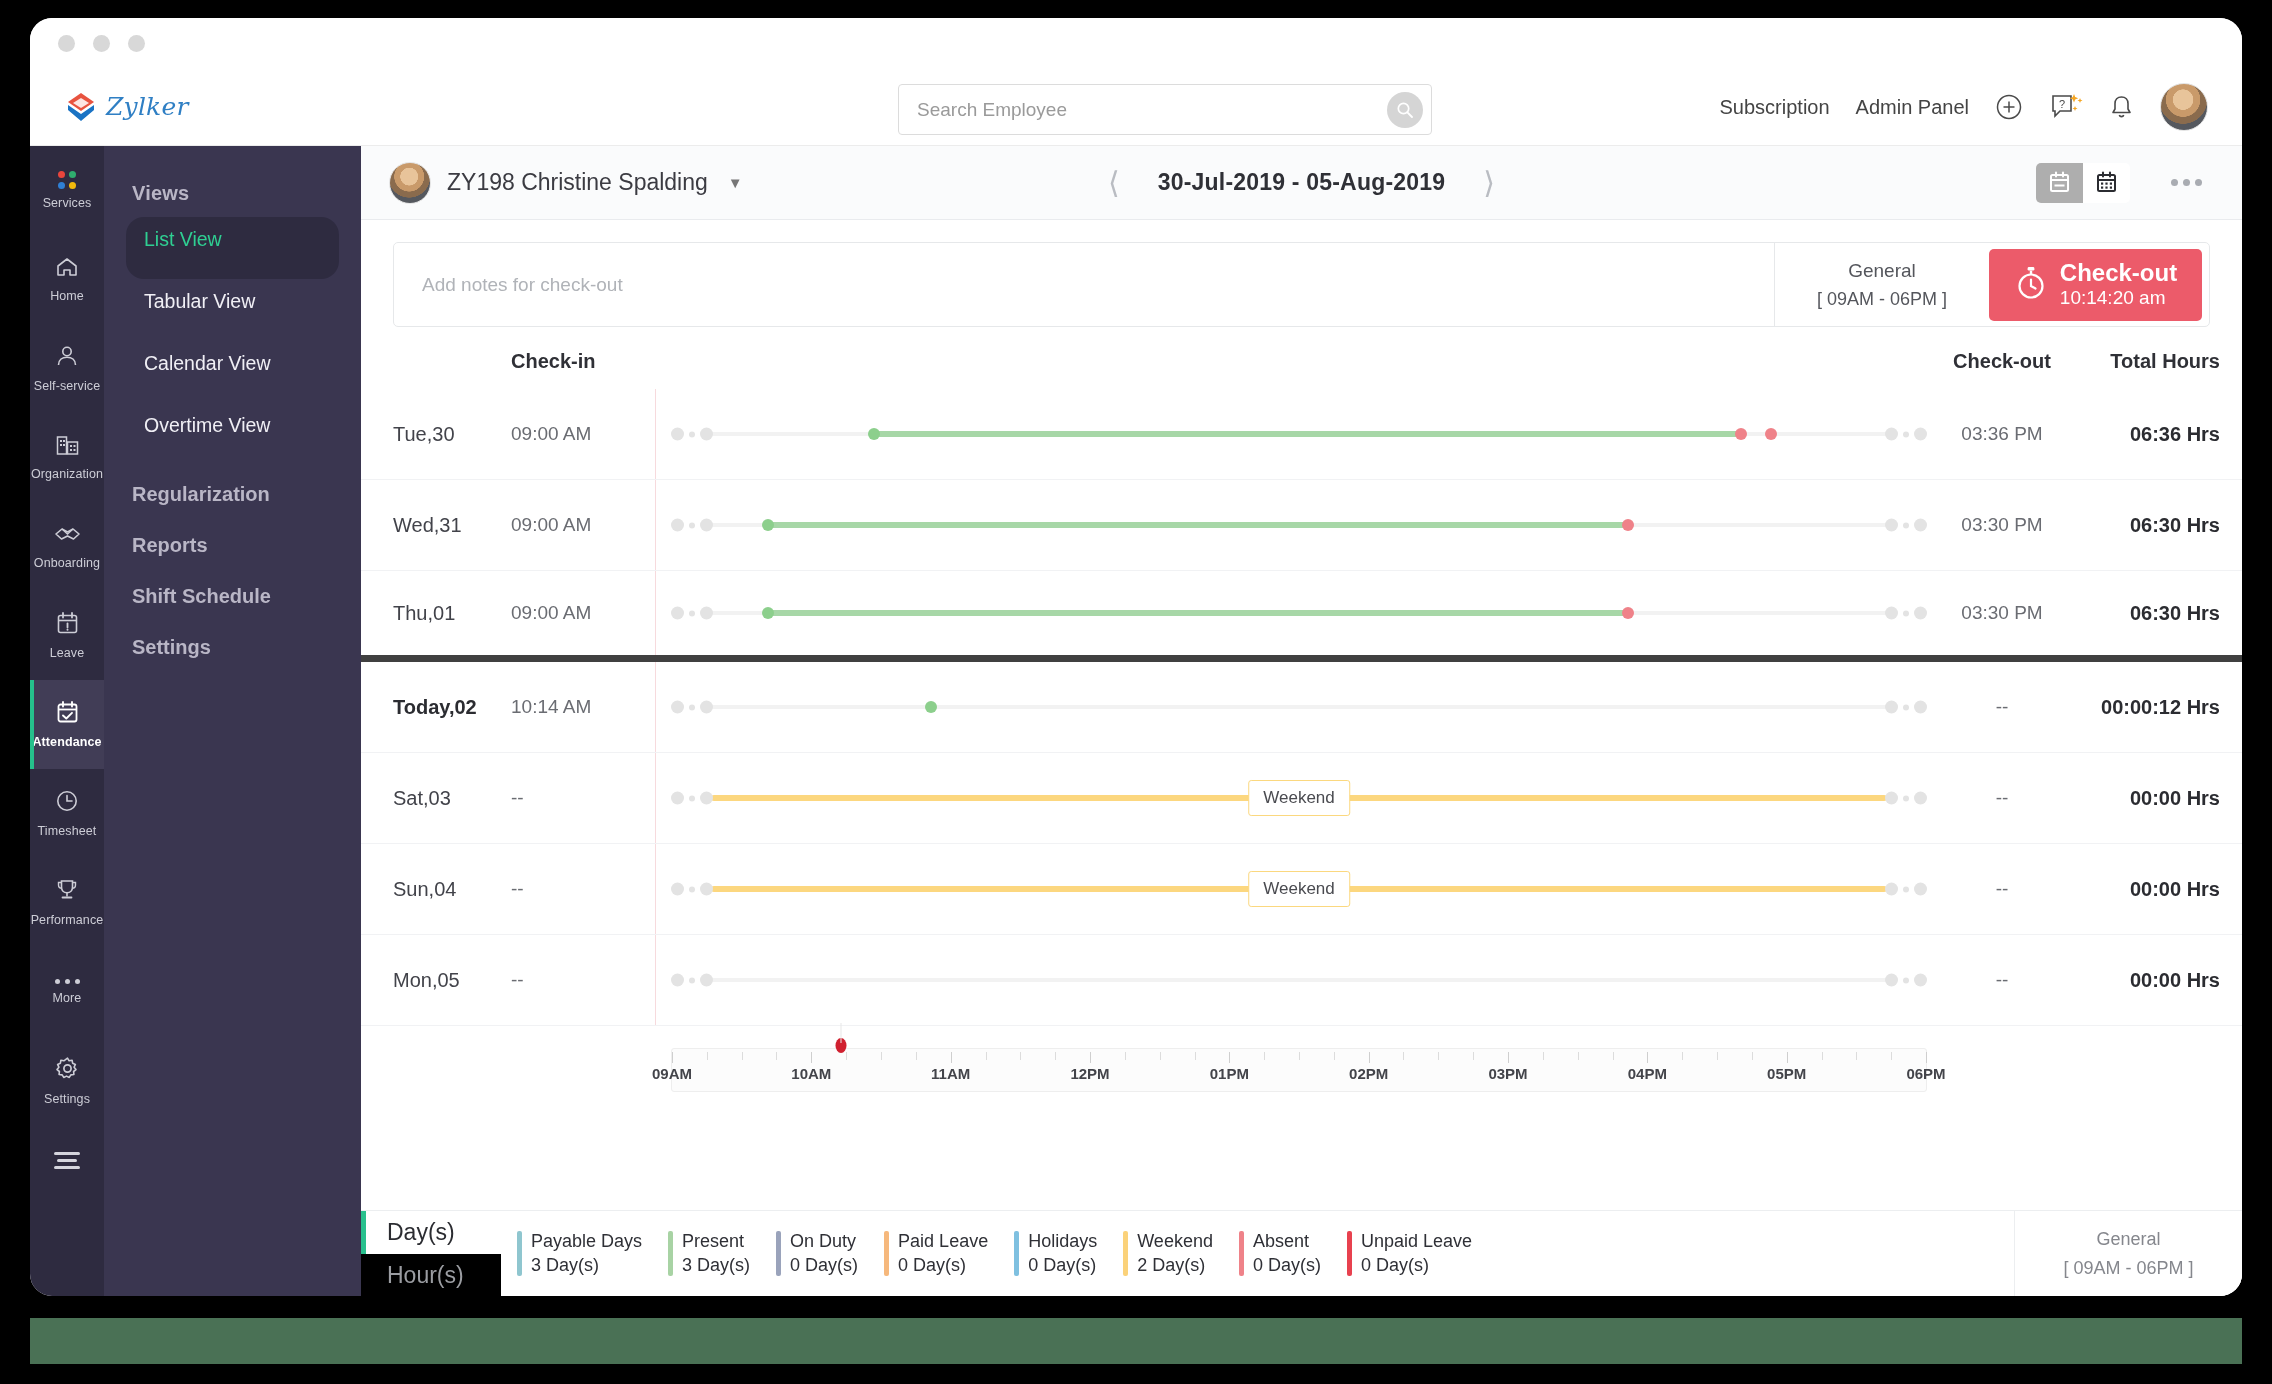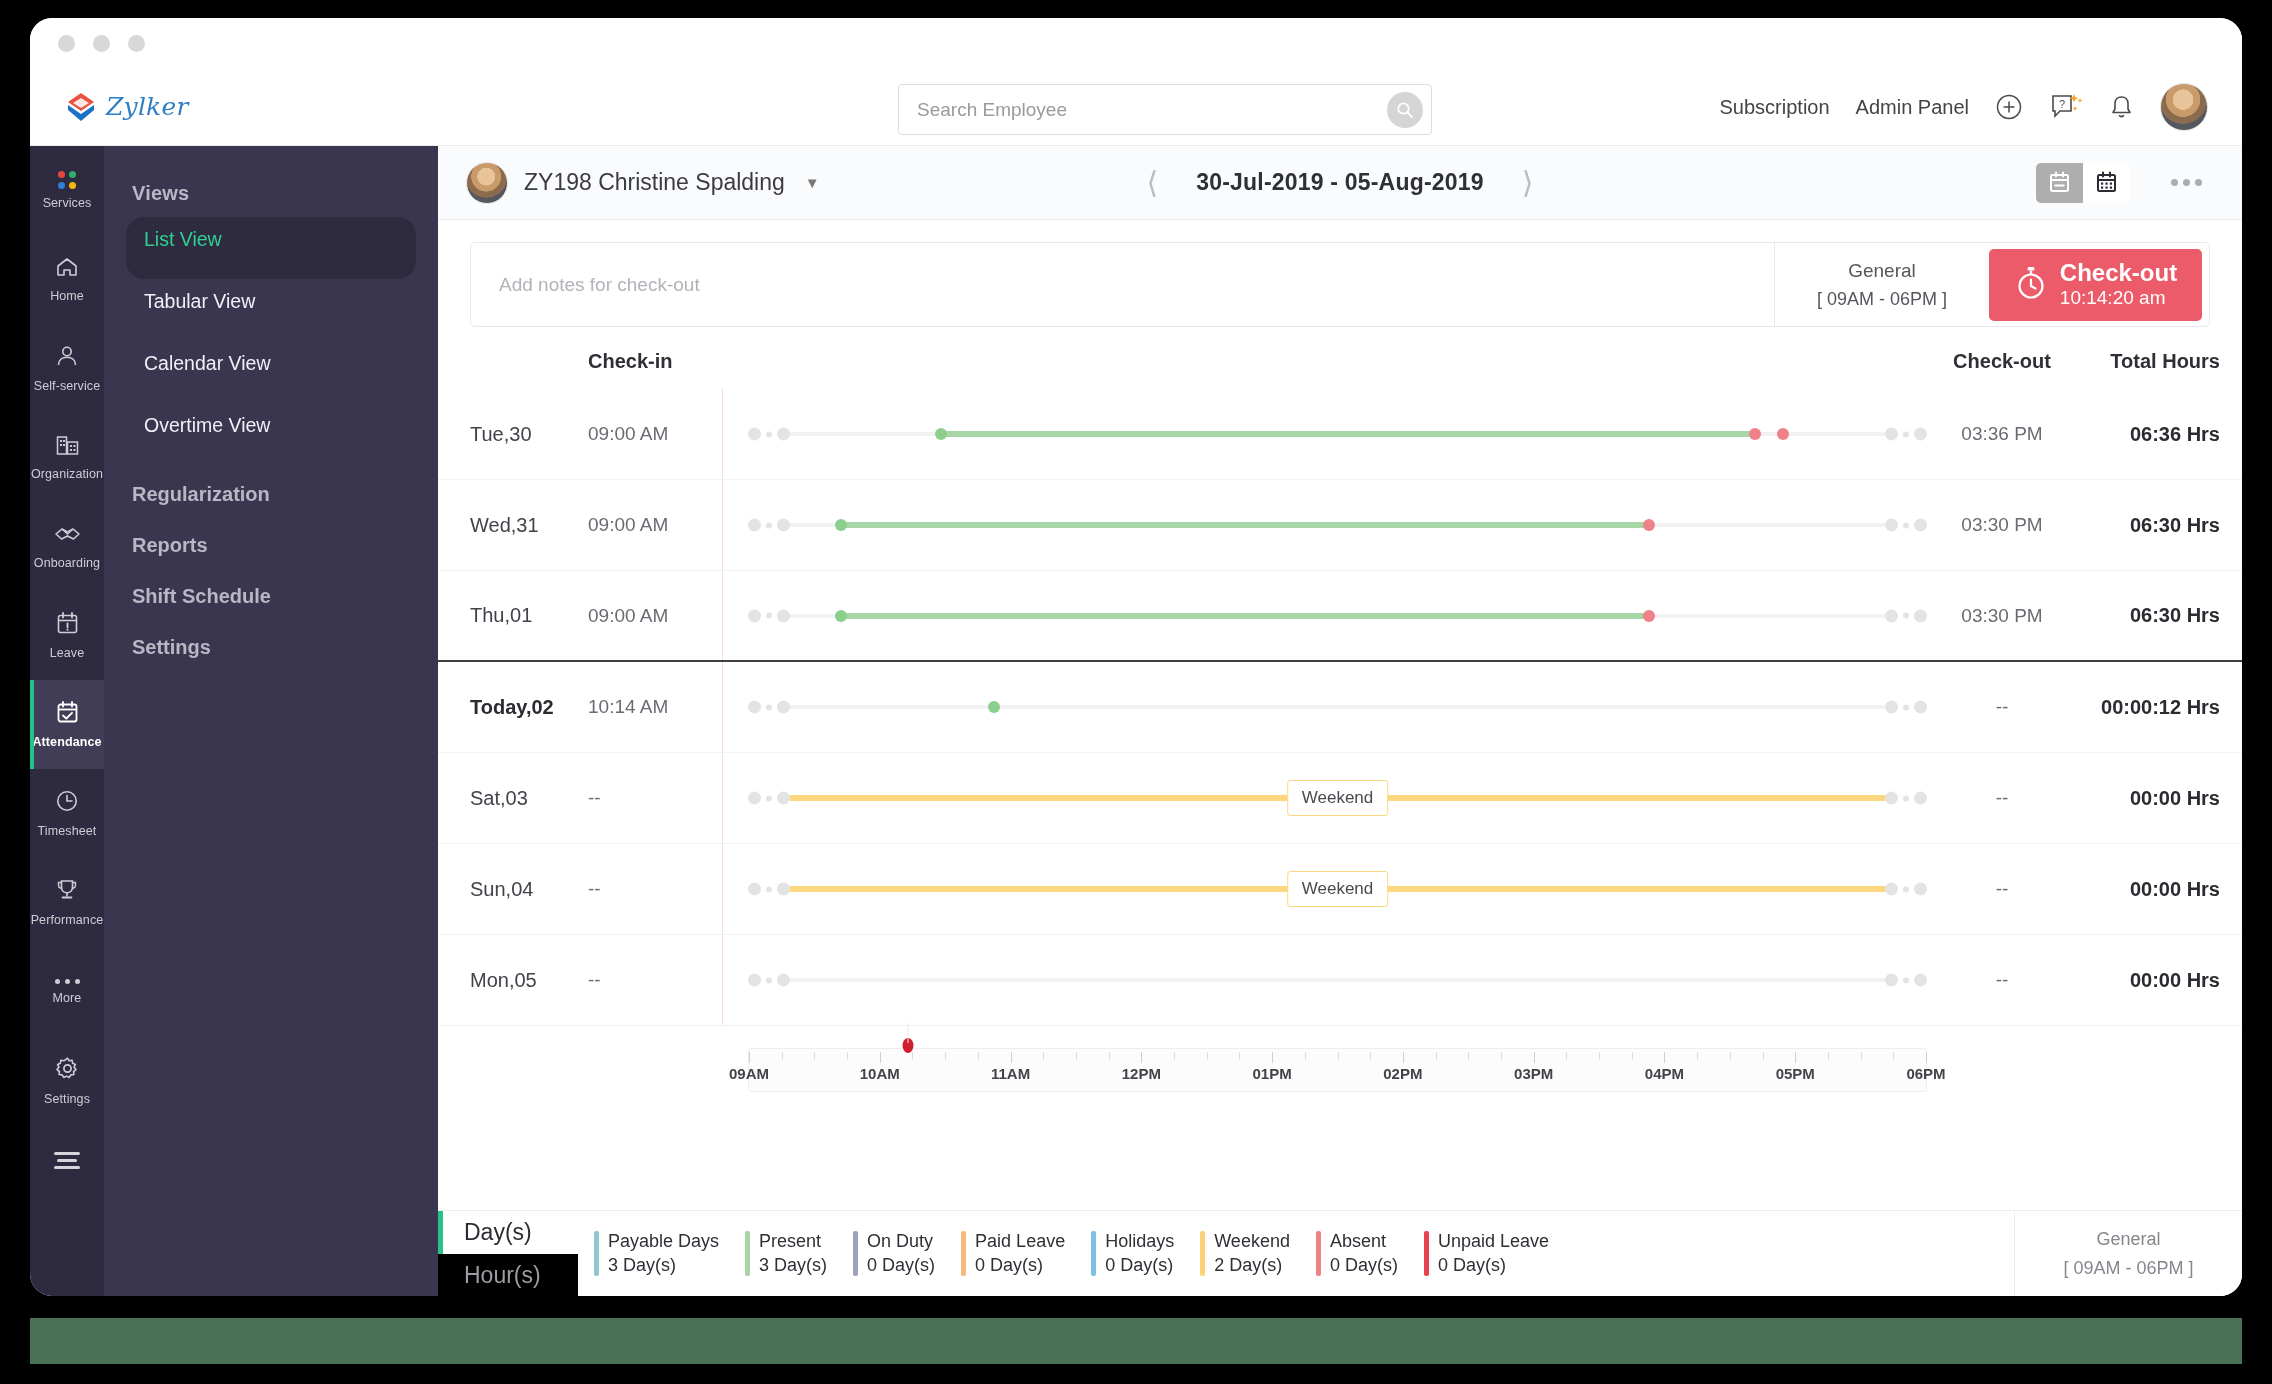--- a/index.html
+++ b/index.html
@@ -73,21 +73,21 @@
   .rail-item.active .rl { color:#fff; font-weight:bold; }
   .rail-spacer { flex:1; }
   .dots-icon { display:grid; grid-template-columns:1fr 1fr; gap:4px; width:18px; }
   .dots-icon i { width:7px; height:7px; border-radius:50%; display:block; }
   .more-dots { display:flex; gap:5px; }
   .more-dots i { width:5px;height:5px;border-radius:50%; background:#cdcdd6; display:block;}
   .hamburger { display:flex; flex-direction:column; gap:4px; align-items:center; }
   .hamburger i { display:block; height:3px; background:#d5d5de; border-radius:2px; }
 
   
-  .navpanel { width:334px; background:#3a3650; flex:0 0 auto; padding-top:26px; }
+  .navpanel { width:257px; background:#3a3650; flex:0 0 auto; padding-top:26px; }
   .nav-head {
     font-size:20px; color:#b9b6c6; font-weight:bold; padding:10px 0 12px 28px; letter-spacing:.2px;
   }
   .nav-sub {
     margin:0 22px; padding:11px 0 28px 18px; font-size:19.5px; color:#f0eff5;
     border-radius:18px; cursor:pointer;
   }
   .nav-sub.active { background:#2e2b40; color:#2fcf92; }
   .nav-sec {
     font-size:20px; color:#b9b6c6; font-weight:bold; padding:18px 0 10px 28px; cursor:pointer;
@@ -146,21 +146,21 @@
   .col-day { width:118px; flex:0 0 auto;}
   .col-in { width:160px; flex:0 0 auto; }
   .col-track { flex:1; min-width:0; position:relative; }
   .col-out { width:150px; flex:0 0 auto; text-align:center;}
   .col-total { width:165px; flex:0 0 auto; text-align:right; padding-right:22px;}
 
   .row {
     display:flex; align-items:center; height:91px; padding-left:32px;
     border-bottom:1px solid #f1f2f4; position:relative;
   }
-  .row.thick { border-bottom:2px solid #404040; }
+  .row.thick { border-bottom:7px solid #404040; }
   .row .col-day { font-size:20px; color:#42434a; }
   .row.today .col-day { font-weight:bold; color:#2b2c31; }
   .row .col-in { font-size:19px; color:#6a6c72; }
   .row .col-out { font-size:19px; color:#6a6c72; }
   .row .col-total { font-size:20px; color:#2b2c31; font-weight:bold; }
 
   
   .track { position:relative; height:18px; }
   .track-line {
     position:absolute; top:50%; transform:translateY(-50%);

